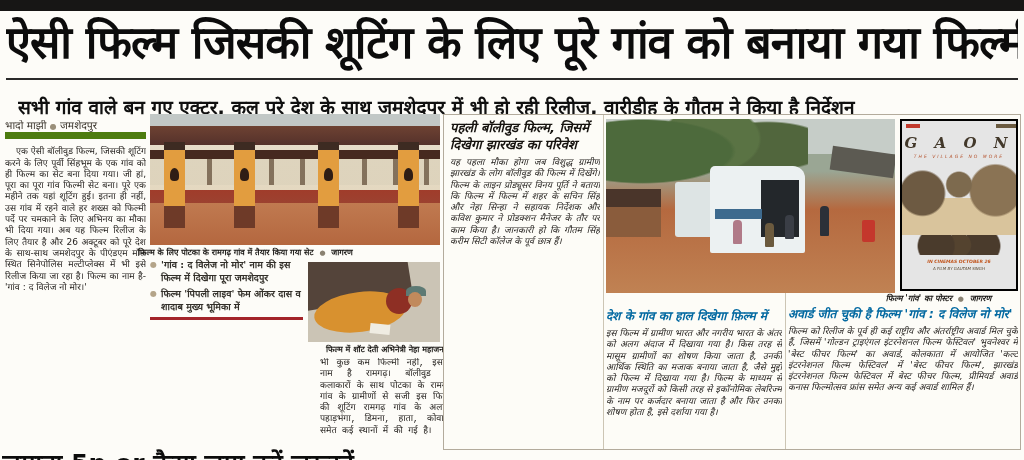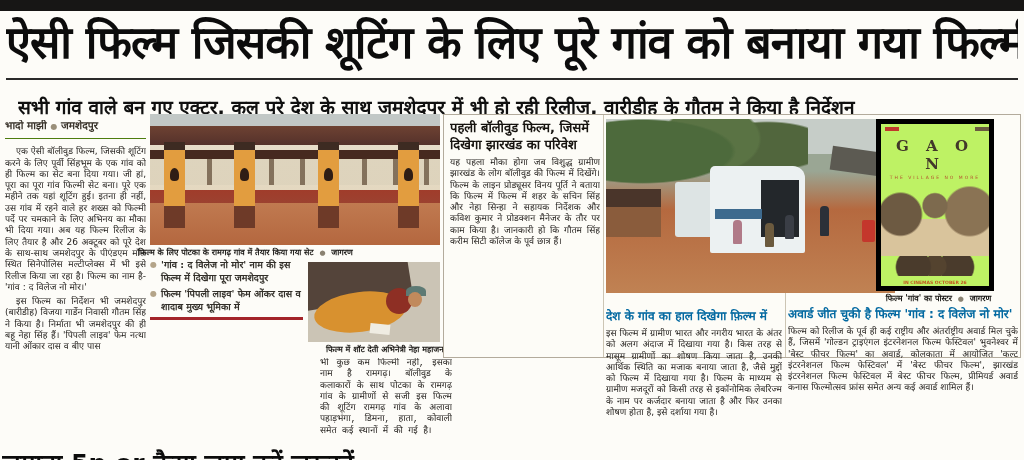--- a/index.html
+++ b/index.html
@@ -11,22 +11,22 @@
         white-space:nowrap;overflow:hidden;border-bottom:2px solid #2a2a2a;}
   .subheadline{position:absolute;left:6px;top:82px;width:1012px;height:28px;margin:12px;
         font-size:19px;line-height:26px;font-weight:bold;color:#101010;white-space:nowrap;overflow:hidden;}
 
   .bodytext{font-size:9px;line-height:11.3px;text-align:justify;color:#262320;}
   .indent{text-indent:11px;}
   p{margin:0 0 3px 0;}
 
   
   .col1{position:absolute;left:5px;top:120px;width:141px;height:332px;overflow:hidden;}
-  .byline{font-size:10.5px;font-weight:bold;color:#3a342c;border-bottom:1px solid #4d7c0f;
-        padding-bottom:6px;margin-bottom:7px;}
+  .byline{font-size:10.5px;font-weight:normal;color:#3a342c;border-bottom:7px solid #4d7c0f;
+        margin-bottom:7px;}
   .byline .dot{color:#9a8f7a;font-size:8px;}
 
   
   .ph-set{position:absolute;left:150px;top:114px;width:290px;height:131px;overflow:hidden;
         background:linear-gradient(180deg,#c2c8c6 0%,#c2c8c6 9%,#6e4233 9%,#54312a 24%,#e7ddc9 24%,#e4d8c0 58%,#a03c2b 58%,#9c4230 68%,#c07a50 68%,#b4673f 100%);}
   .ph-set .beam{position:absolute;left:0;top:36px;width:100%;height:9px;background:#46291f;}
   .ph-set .rooms{position:absolute;left:0;top:45px;width:100%;height:26px;
         background:repeating-linear-gradient(90deg,#dcd2bb 0 26px,#6b5742 26px 31px);opacity:.8;}
   .pillar{position:absolute;top:28px;width:21px;height:86px;
         background:linear-gradient(180deg,#3d2b22 0 9%,#e29d3f 9% 74%,#6e3a28 74% 100%);}
@@ -50,22 +50,22 @@
   .ph-actress .trunk{position:absolute;left:-20px;top:-28px;width:120px;height:70px;background:#54443a;transform:rotate(-9deg);}
   .ph-actress .saree{position:absolute;left:6px;top:30px;width:92px;height:40px;background:#d8912f;border-radius:50%;transform:rotate(-7deg);}
   .ph-actress .blouse{position:absolute;left:78px;top:26px;width:26px;height:26px;background:#8e2f24;border-radius:50%;}
   .ph-actress .face{position:absolute;left:100px;top:30px;width:14px;height:15px;background:#c18a5c;border-radius:50%;}
   .ph-actress .scarf{position:absolute;left:98px;top:24px;width:20px;height:10px;background:#5d7a74;border-radius:50% 50% 0 0;}
   .ph-actress .paper{position:absolute;left:62px;top:62px;width:20px;height:10px;background:#efece2;transform:rotate(6deg);}
   .cap-actress{position:absolute;left:308px;top:344px;width:132px;height:12px;padding-left:18px;}
   .col3{position:absolute;left:320px;top:358px;width:132px;height:94px;overflow:hidden;font-family:Liberation Mono, monospace;}
 
   
-  .sidebar{position:absolute;left:443px;top:114px;width:578px;height:244px;
-        border:1px solid #b3ab9c;background:#fdfcf7;box-sizing:border-box;}
+  .sidebar{position:absolute;left:443px;top:114px;width:578px;height:336px;
+        border:1px solid #b3ab9c;background:#fdfcf7;box-sizing:border-box;font-style:italic;}
   .sb-sec1{position:absolute;left:6px;top:5px;width:150px;height:326px;overflow:hidden;}
   .sb-title{font-size:13px;line-height:16.5px;font-weight:bold;color:#16130f;margin:0 0 4px 0;}
   .sb-vline1{position:absolute;left:159px;top:0;bottom:0;border-left:1px solid #ccc5b4;}
   .sb-vline2{position:absolute;left:341px;top:178px;bottom:0;border-left:1px solid #ccc5b4;}
 
   .ph-unit{position:absolute;left:162px;top:4px;width:289px;height:174px;overflow:hidden;
         background:linear-gradient(180deg,#c6cdc8 0 20%,#9aa694 20% 30%,#b5693f 52%,#c08253 100%);}
   .ph-unit .trees{position:absolute;left:0;top:0;width:70%;height:52%;
         background:radial-gradient(ellipse at 18% 36%,#4d6a3c 0 38%,transparent 40%),
                    radial-gradient(ellipse at 52% 22%,#5a7344 0 32%,transparent 34%),
@@ -83,22 +83,22 @@
   .f2{left:62%;top:55%;background:#3a3e46;}
   .f3{left:74%;top:50%;background:#2c3038;height:30px;}
   .f4{left:55%;top:60%;background:#6b5a3e;}
   .cap-unit{position:absolute;left:162px;top:180px;width:294px;height:12px;}
 
   .sb-sec3{position:absolute;left:162px;top:194px;width:176px;height:136px;overflow:hidden;}
   .sb-sec4{position:absolute;left:344px;top:192px;width:230px;height:140px;overflow:hidden;}
   .sb-title-sm{font-size:12px;line-height:15px;font-weight:bold;color:#0369a1;margin:0 0 4px 0;white-space:nowrap;overflow:hidden;}
 
   
-  .ph-poster{position:absolute;left:432px;top:4px;width:118px;height:172px;background:#bef264;
-        border:5px solid #000000;box-sizing:border-box;overflow:hidden;}
+  .ph-poster{position:absolute;left:456px;top:4px;width:118px;height:172px;background:#e5e5e5;
+        border:2px solid #000000;box-sizing:border-box;overflow:hidden;}
   .ph-poster .marks{position:absolute;left:4px;top:3px;width:110px;height:4px;
         background:linear-gradient(90deg,#c0392b 0 14px,transparent 14px calc(100% - 20px),#6a5a40 calc(100% - 20px) 100%);}
   .p-title{font-family:"DejaVu Serif",serif;font-size:15px;letter-spacing:6px;color:#42382a;
         text-align:center;margin-top:13px;font-weight:bold;}
   .p-tag{font-size:4.5px;letter-spacing:2px;color:#b5542f;text-align:center;margin-top:2px;}
   .p-figs{position:relative;height:72px;margin-top:4px;
         background:radial-gradient(circle at 18% 42%,#6d5a42 0 21%,transparent 23%),
                    radial-gradient(circle at 50% 30%,#7d6a4e 0 16%,transparent 18%),
                    radial-gradient(circle at 82% 38%,#8a7354 0 24%,transparent 26%),
                    linear-gradient(180deg,transparent 0 48%,#d9c49c 48% 100%);}
@@ -123,21 +123,20 @@
   <h1 class="headline">ऐसी फिल्म जिसकी शूटिंग के लिए पूरे गांव को बनाया गया फिल्मी सेट</h1>
   <h2 class="subheadline">सभी गांव वाले बन गए एक्टर, कल पूरे देश के साथ जमशेदपुर में भी हो रही रिलीज, वारीडीह के गौतम ने किया है निर्देशन</h2>
 
   <div class="col1 bodytext">
     <div class="byline">
       <span>भादो माझी</span>
       <span class="dot">●</span>
       <span>जमशेदपुर</span>
     </div>
     <p class="indent">एक ऐसी बॉलीवुड फिल्म, जिसकी शूटिंग करने के लिए पूर्वी सिंहभूम के एक गांव को ही फिल्म का सेट बना दिया गया। जी हां, पूरा का पूरा गांव फिल्मी सेट बना। पूरे एक महीने तक यहां शूटिंग हुई। इतना ही नहीं, उस गांव में रहने वाले हर शख्स को फिल्मी पर्दे पर चमकाने के लिए अभिनय का मौका भी दिया गया। अब यह फिल्म रिलीज के लिए तैयार है और 26 अक्टूबर को पूरे देश के साथ-साथ जमशेदपुर के पीएंडएम मॉल स्थित सिनेपोलिस मल्टीप्लेक्स में भी इसे रिलीज किया जा रहा है। फिल्म का नाम है-'गांव : द विलेज नो मोर।'</p>
-    <p class="indent">इस फिल्म का निर्देशन भी जमशेदपुर (बारीडीह) विजया गार्डेन निवासी गौतम सिंह ने किया है। निर्माता भी जमशेदपुर की ही बहू नेहा सिंह हैं। 'पिपली लाइव' फेम नत्था यानी ओंकार दास व बीए पास</p>
   </div>
 
   <div class="ph-set">
     <div class="beam"></div>
     <div class="rooms"></div>
     <div class="pillar pil1"></div>
     <div class="pillar pil2"></div>
     <div class="pillar pil3"></div>
     <div class="pillar pil4"></div>
   </div>

